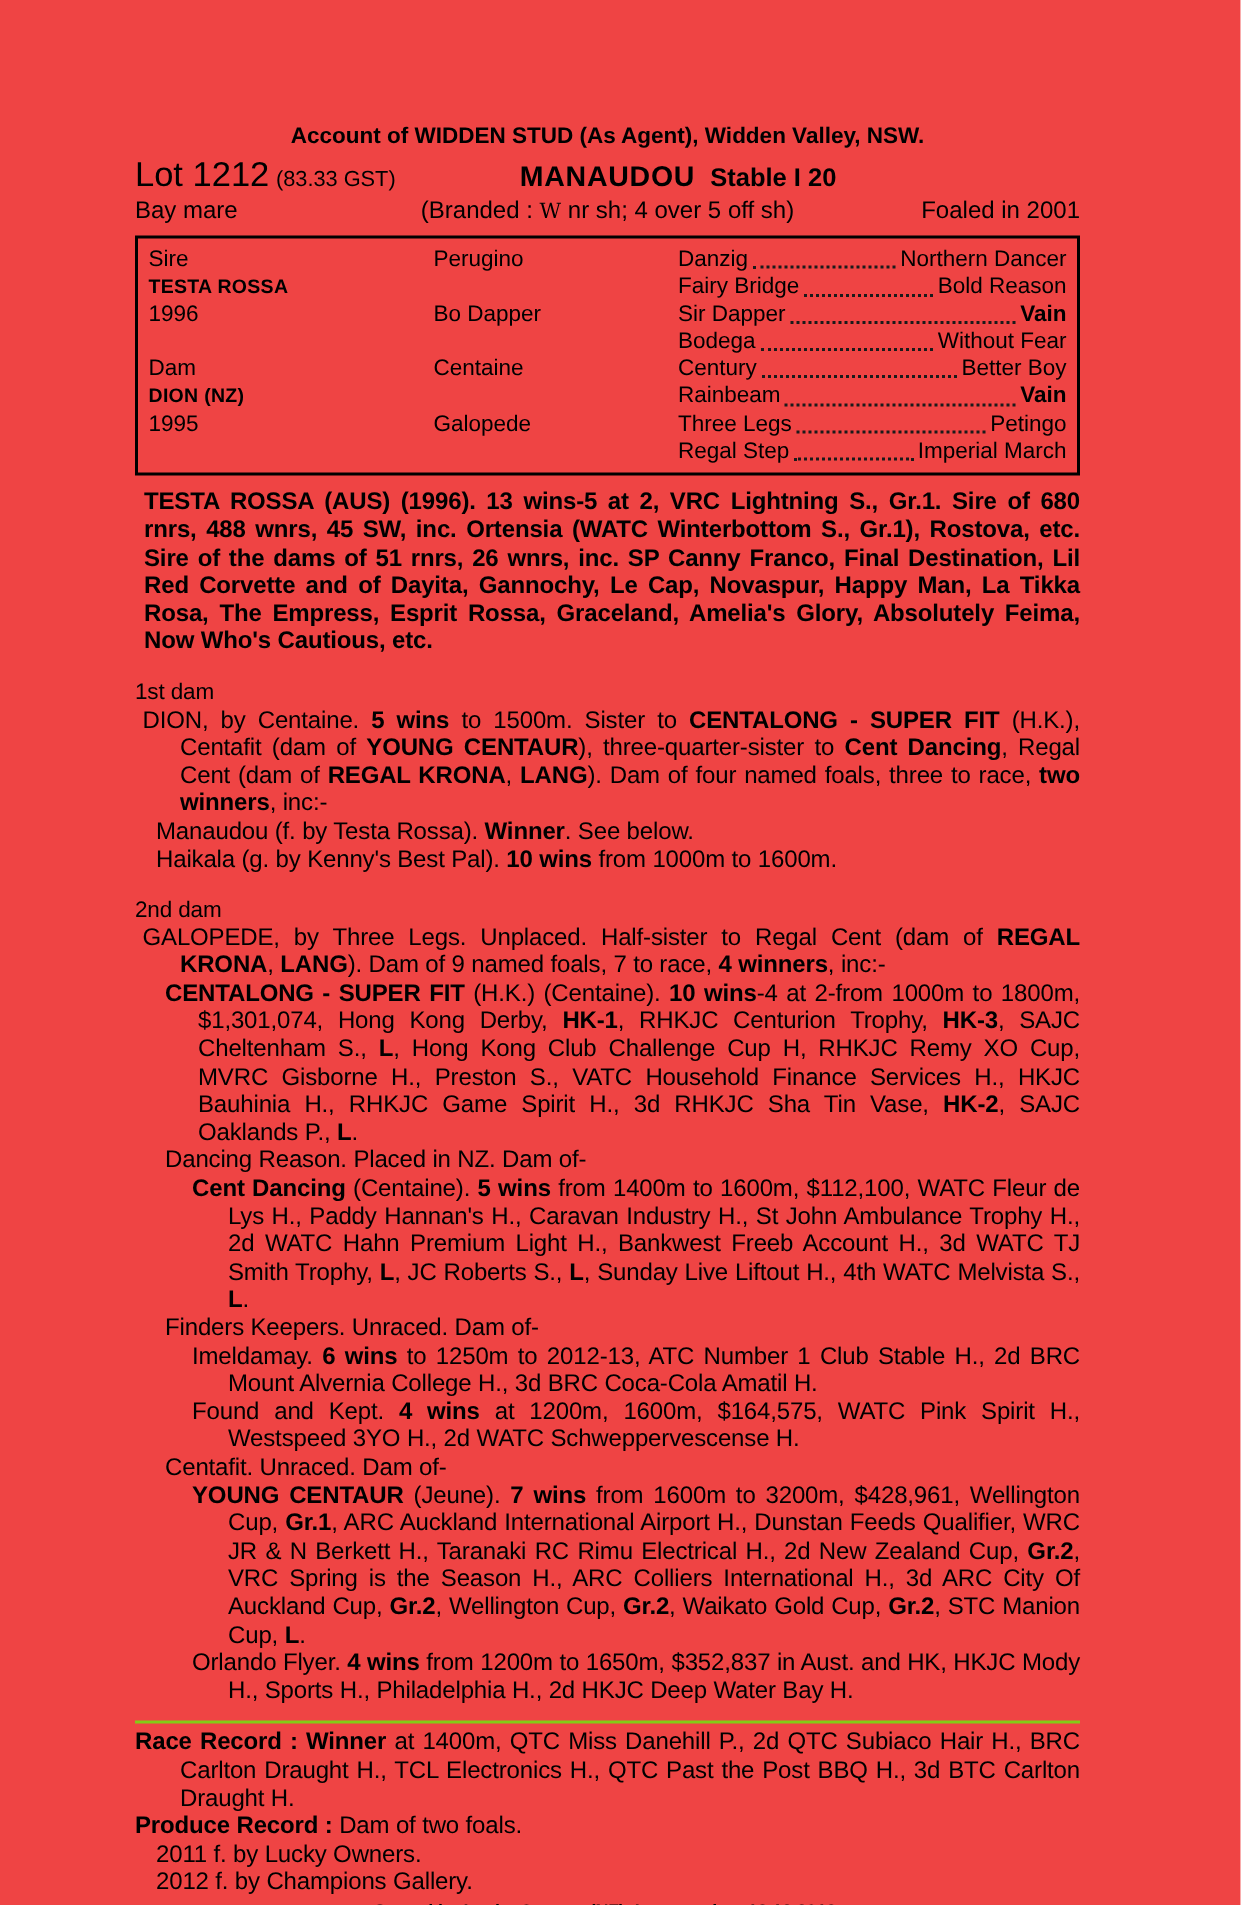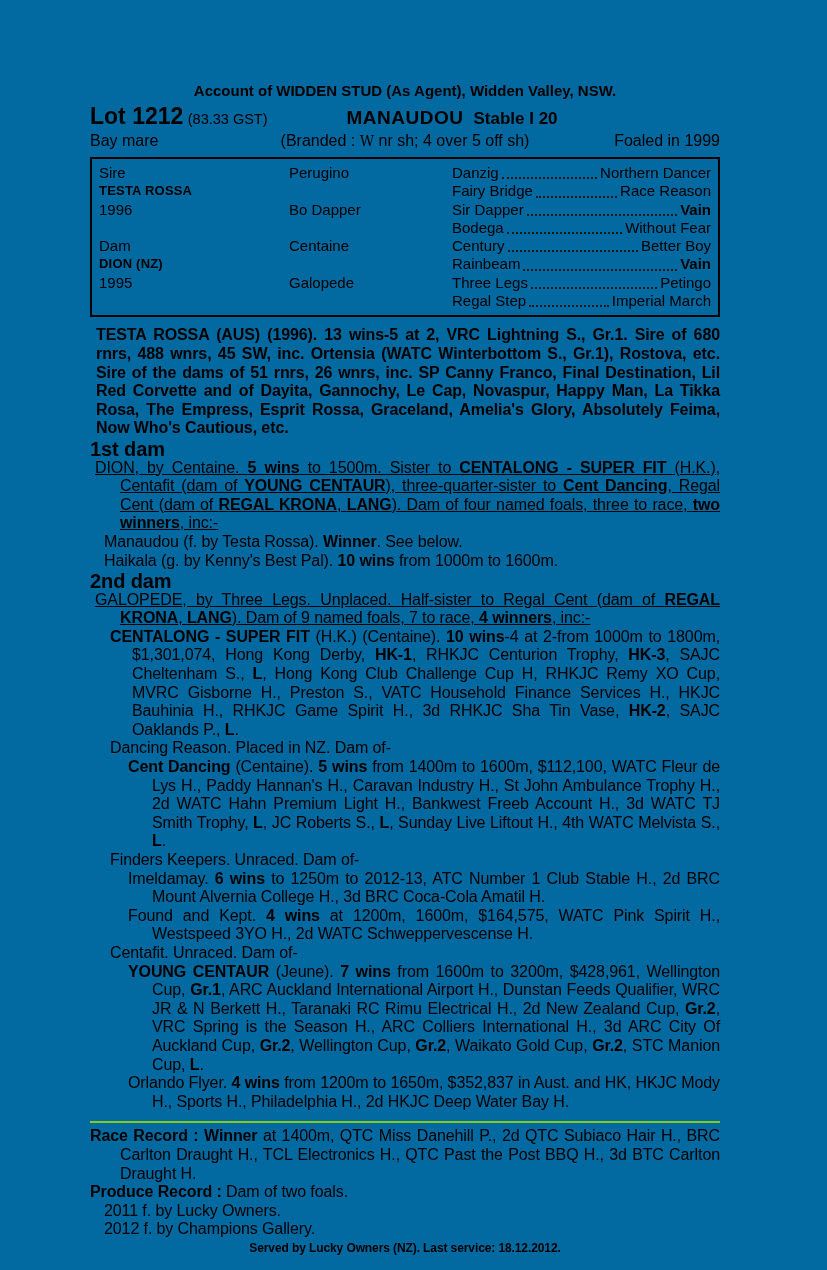--- a/index.html
+++ b/index.html
@@ -1,25 +1,25 @@
 <!DOCTYPE html>
 <html><head>
 <meta charset="utf-8">
 <style>
   html,body{margin:0;padding:0;background:#ffffff;}
   body{width:827px;height:1270px;overflow:hidden;color:#000;
        font-family:"Liberation Sans",sans-serif;}
-  .page{position:relative;width:827px;height:1270px;background:#0369a1;}
+  .page{position:relative;width:827px;height:1270px;background:#ef4444;}
   .content{position:absolute;left:90px;top:82px;width:630px;}
 
   
   .account{font-weight:bold;font-size:15px;text-align:center;margin:0 0 4px 0;}
   .lot-line{display:grid;grid-template-columns:1fr auto 1fr;align-items:baseline;}
   .lot-left{white-space:nowrap;text-align:left;}
-  .lot-num{font-size:23px;font-weight:bold;margin-top:36px;}
+  .lot-num{font-size:23px;font-weight:normal;margin-top:36px;}
   .gst{font-size:14.5px;}
   .horse-name{font-size:19px;font-weight:bold;letter-spacing:.5px;text-align:center;padding:0 10px;}
   .stable{font-size:17px;font-weight:bold;text-align:left;}
   .desc-line{display:grid;grid-template-columns:1fr auto 1fr;font-size:16px;margin-top:2px;align-items:baseline;gap:20px;}
   .desc-right{text-align:right;}
   .brand-symbol{font-family:"DejaVu Serif",serif;font-size:14px;}
 
   
   .ped-table{border:2px solid #000;margin-top:7px;padding:5px 7px;
              display:grid;grid-template-columns:190px 163px 1fr;
@@ -30,22 +30,22 @@
   .ped-name{font-weight:bold;font-size:13px;letter-spacing:.2px;}
   .g3{display:flex;align-items:baseline;white-space:nowrap;}
   .g3 .dots{flex:1;border-bottom:2px dotted #1a1a1a;align-self:flex-end;margin:0 3px 3px 3px;min-width:12px;}
   .g3 .rt[data-w="bold"]{font-weight:bold;}
 
   
   .bodytext{font-size:16px;line-height:18.6px;letter-spacing:-0.1px;}
   p{margin:0;}
   .para{text-align:justify;}
   .sire-para{font-weight:bold;text-align:justify;margin-top:9px;padding-left:6px;}
-  .sec-head{font-weight:bold;font-size:20px;margin-top:2px;}
-  .dam{padding-left:30px;text-indent:-25px;text-decoration:underline;}
+  .sec-head{font-weight:normal;font-size:15px;margin-top:15px;}
+  .dam{padding-left:30px;text-indent:-25px;}
   .pg{padding-left:34px;text-indent:-20px;}
   .p1{padding-left:42px;text-indent:-22px;}
   .p2{padding-left:62px;text-indent:-24px;}
   .rule{border-top:2px solid #84cc16;margin-top:10px;padding-top:4px;}
   .rr{padding-left:30px;text-indent:-30px;}
   .served{font-weight:bold;font-size:12px;text-align:center;}
 </style>
 </head>
 <body>
 
@@ -61,21 +61,21 @@
       </span>
       <span class="horse-name">MANAUDOU</span>
       <span class="stable">Stable I 20</span>
     </div>
 
     <div class="desc-line">
       <span>Bay mare</span>
       <span>
         <span>(Branded : </span><span class="brand-symbol">W</span><span> nr sh; 4 over 5 off sh)</span>
       </span>
-      <span class="desc-right">Foaled in 1999</span>
+      <span class="desc-right">Foaled in 2001</span>
     </div>
 
     <div class="ped-table">
       <div class="gc1 gr1">Sire</div>
       <div class="gc1 gr2 ped-name">TESTA ROSSA</div>
       <div class="gc1 gr3">1996</div>
       <div class="gc1 gr5">Dam</div>
       <div class="gc1 gr6 ped-name">DION (NZ)</div>
       <div class="gc1 gr7">1995</div>
 
@@ -85,21 +85,21 @@
       <div class="gc2 gr7">Galopede</div>
 
       <div class="gc3 gr1 g3">
           <span>Danzig</span>
           <span class="dots"></span>
           <span class="rt" data-w="normal">Northern Dancer</span>
         </div>
       <div class="gc3 gr2 g3">
           <span>Fairy Bridge</span>
           <span class="dots"></span>
-          <span class="rt" data-w="normal">Race Reason</span>
+          <span class="rt" data-w="normal">Bold Reason</span>
         </div>
       <div class="gc3 gr3 g3">
           <span>Sir Dapper</span>
           <span class="dots"></span>
           <span class="rt" data-w="bold">Vain</span>
         </div>
       <div class="gc3 gr5 g3">
           <span>Century</span>
           <span class="dots"></span>
           <span class="rt" data-w="normal">Better Boy</span>

